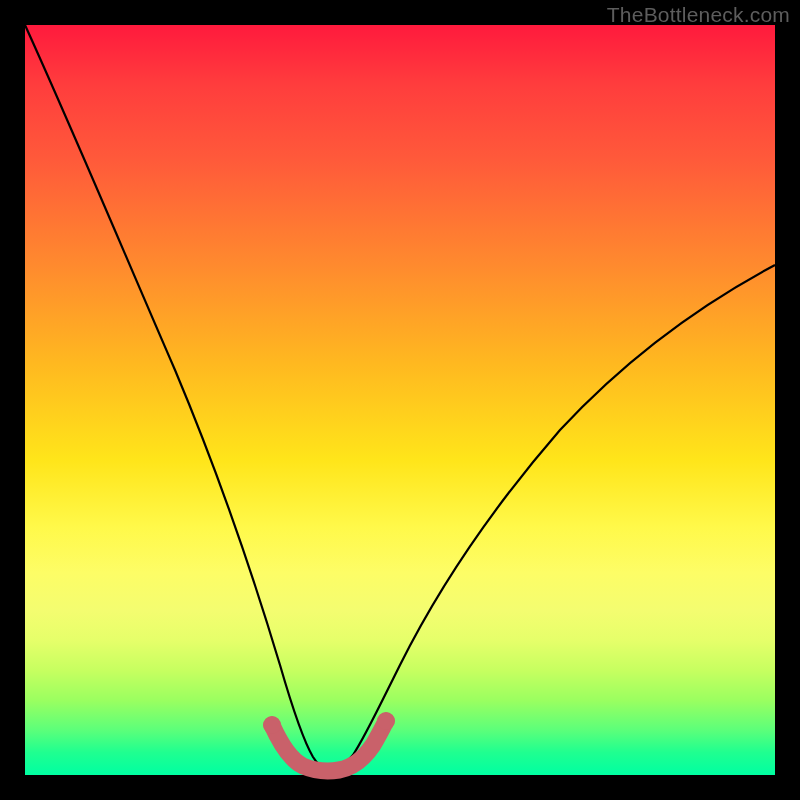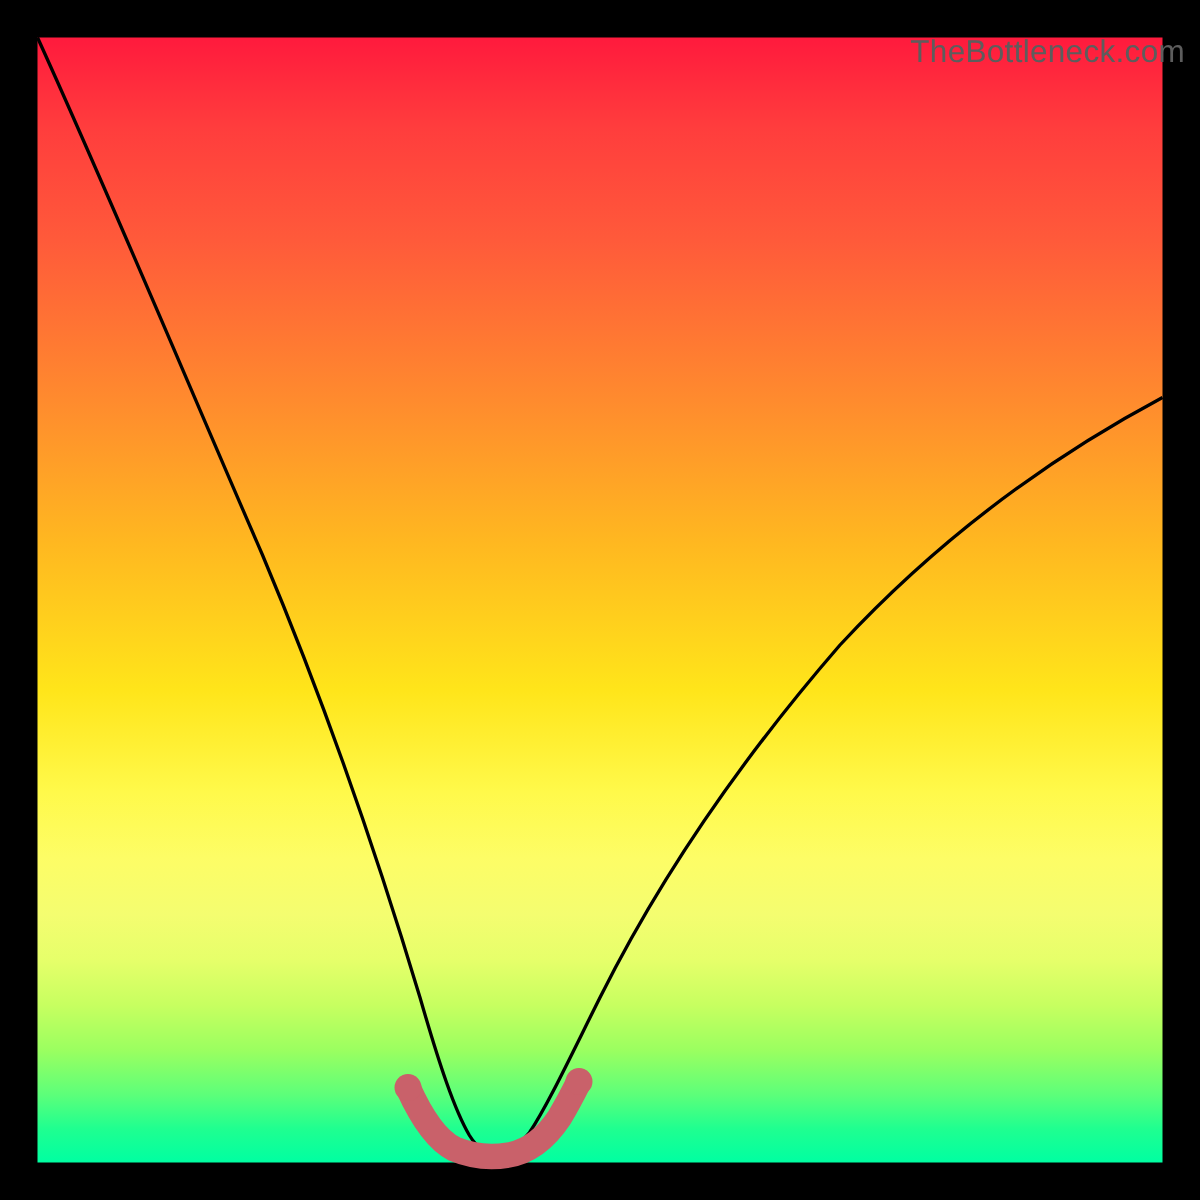--- a/index.html
+++ b/index.html
@@ -46,21 +46,20 @@
   }
   .watermark {
     position: absolute;
     top: 3px;
     right: 10px;
     color: #5d5d5d;
     font-size: 21px;
     font-weight: 500;
     letter-spacing: 0.2px;
     user-select: none;
-    margin-top: 20px;
   }
   svg.overlay {
     position: absolute;
     left: 25px;
     top: 25px;
     width: 750px;
     height: 750px;
     overflow: visible;
   }
 </style>

